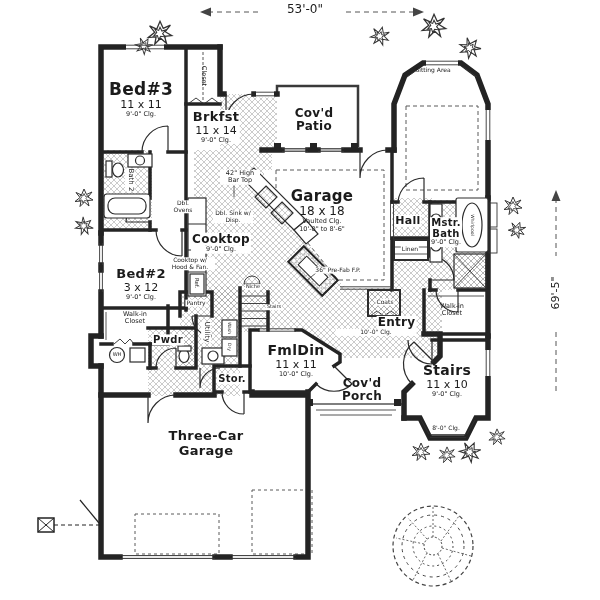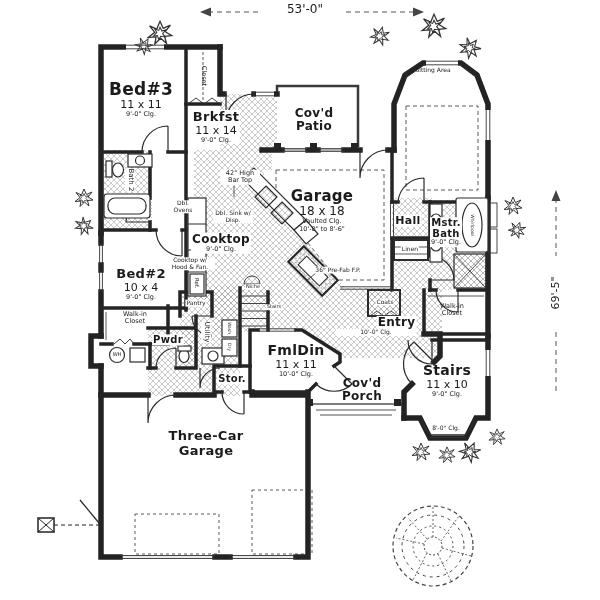--- a/index.html
+++ b/index.html
@@ -284,21 +284,21 @@
 
 <div class="lbl wrap halo" style="left:240px;top:177px;width:38px;font-size:6.5px;"><span>42" High Bar Top</span></div>
 <div class="lbl wrap halo" style="left:183px;top:207px;width:26px;font-size:6px;"><span>Dbl. Ovens</span></div>
 <div class="lbl wrap halo" style="left:233px;top:217px;width:38px;font-size:6px;"><span>Dbl. Sink w/ Disp.</span></div>
 <div class="lbl wrap halo" style="left:190px;top:264px;width:48px;font-size:6px;"><span>Cooktop w/ Hood &amp; Fan.</span></div>
 <div class="lbl v halo" style="left:197px;top:283px;font-size:5.5px;"><span>Ref.</span></div>
 <div class="lbl halo" style="left:338px;top:270px;font-size:6px;"><span>36" Pre-Fab F.P.</span></div>
 
 <div class="lbl" style="left:141px;top:284px;">
   <span class="nm" style="font-size:13px;">Bed#2</span>
-  <span class="sz" style="font-size:11px;">10 x 4</span>
+  <span class="sz" style="font-size:11px;">3 x 12</span>
   <span class="cg">9'-0" Clg.</span>
 </div>
 <div class="lbl v halo" style="left:130px;top:180px;font-size:7px;"><span>Bath 2</span></div>
 
 <div class="lbl halo" style="left:408px;top:221px;">
       <span class="nm" style="font-size:11px;">Hall</span>
     </div>
 <div class="lbl halo" style="left:410px;top:249px;font-size:6px;"><span>Linen</span></div>
 
 <div class="lbl" style="left:446px;top:232px;">

